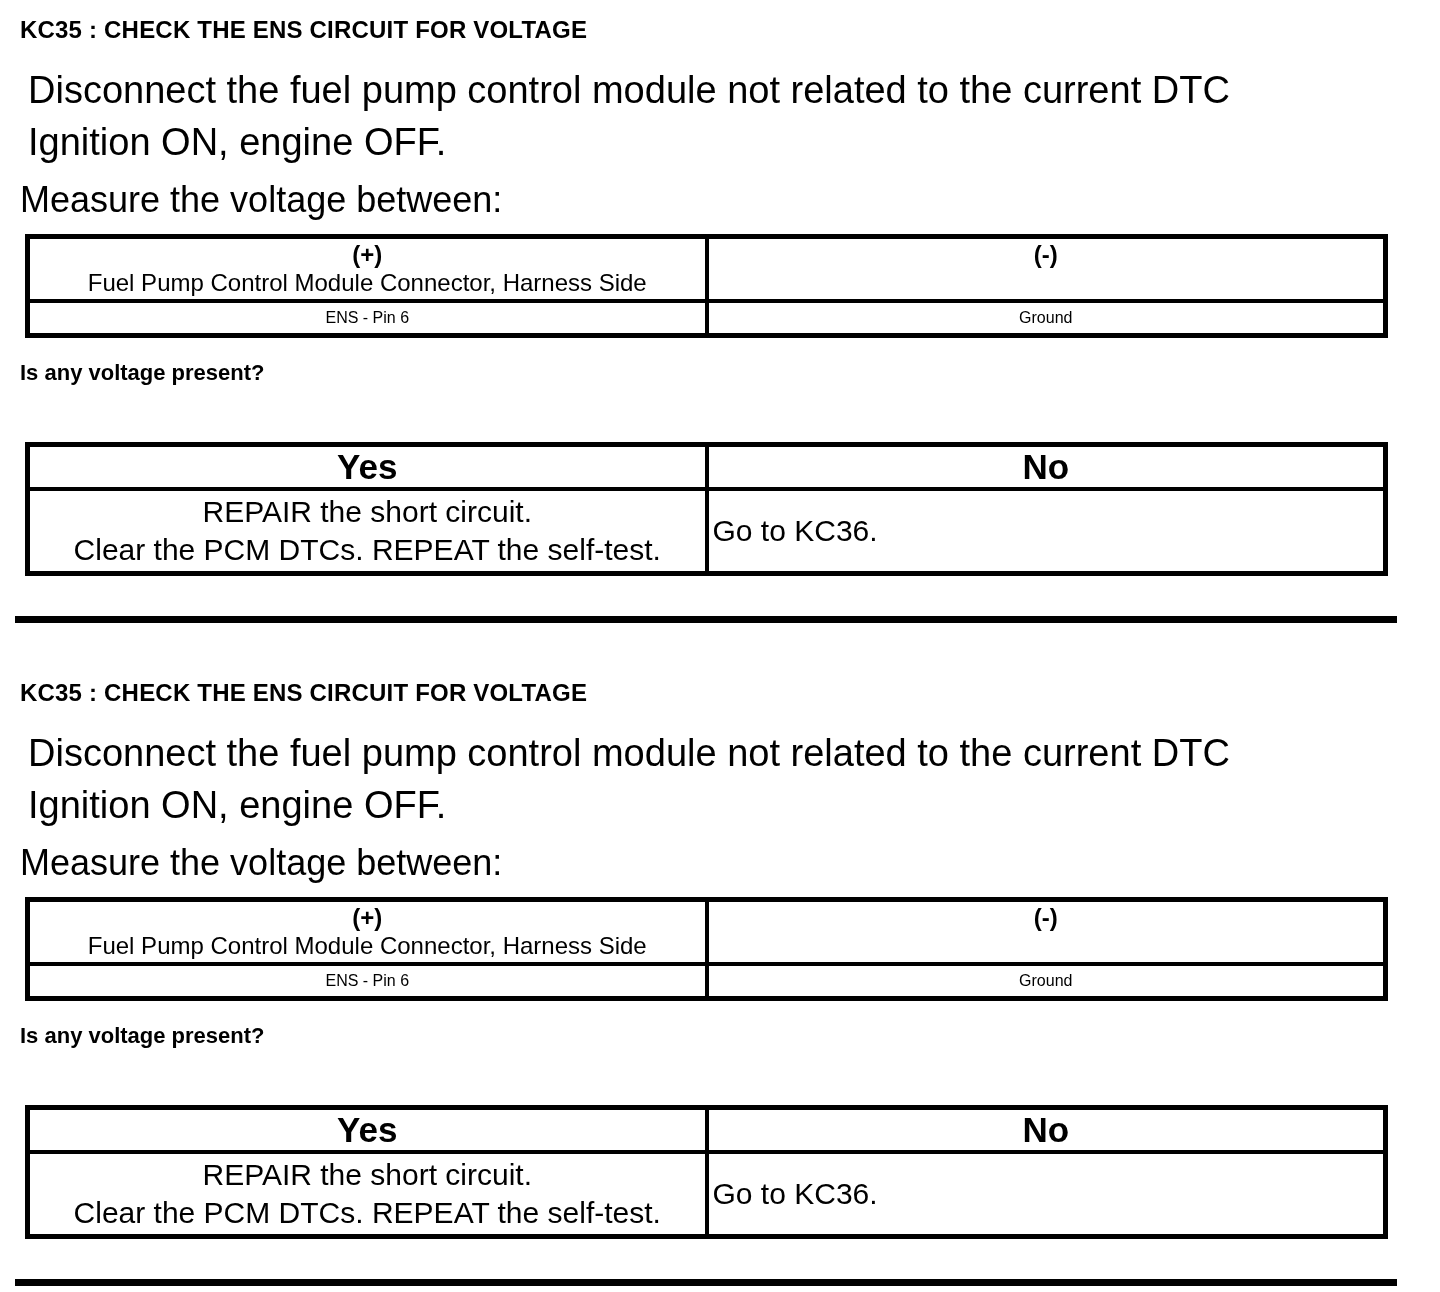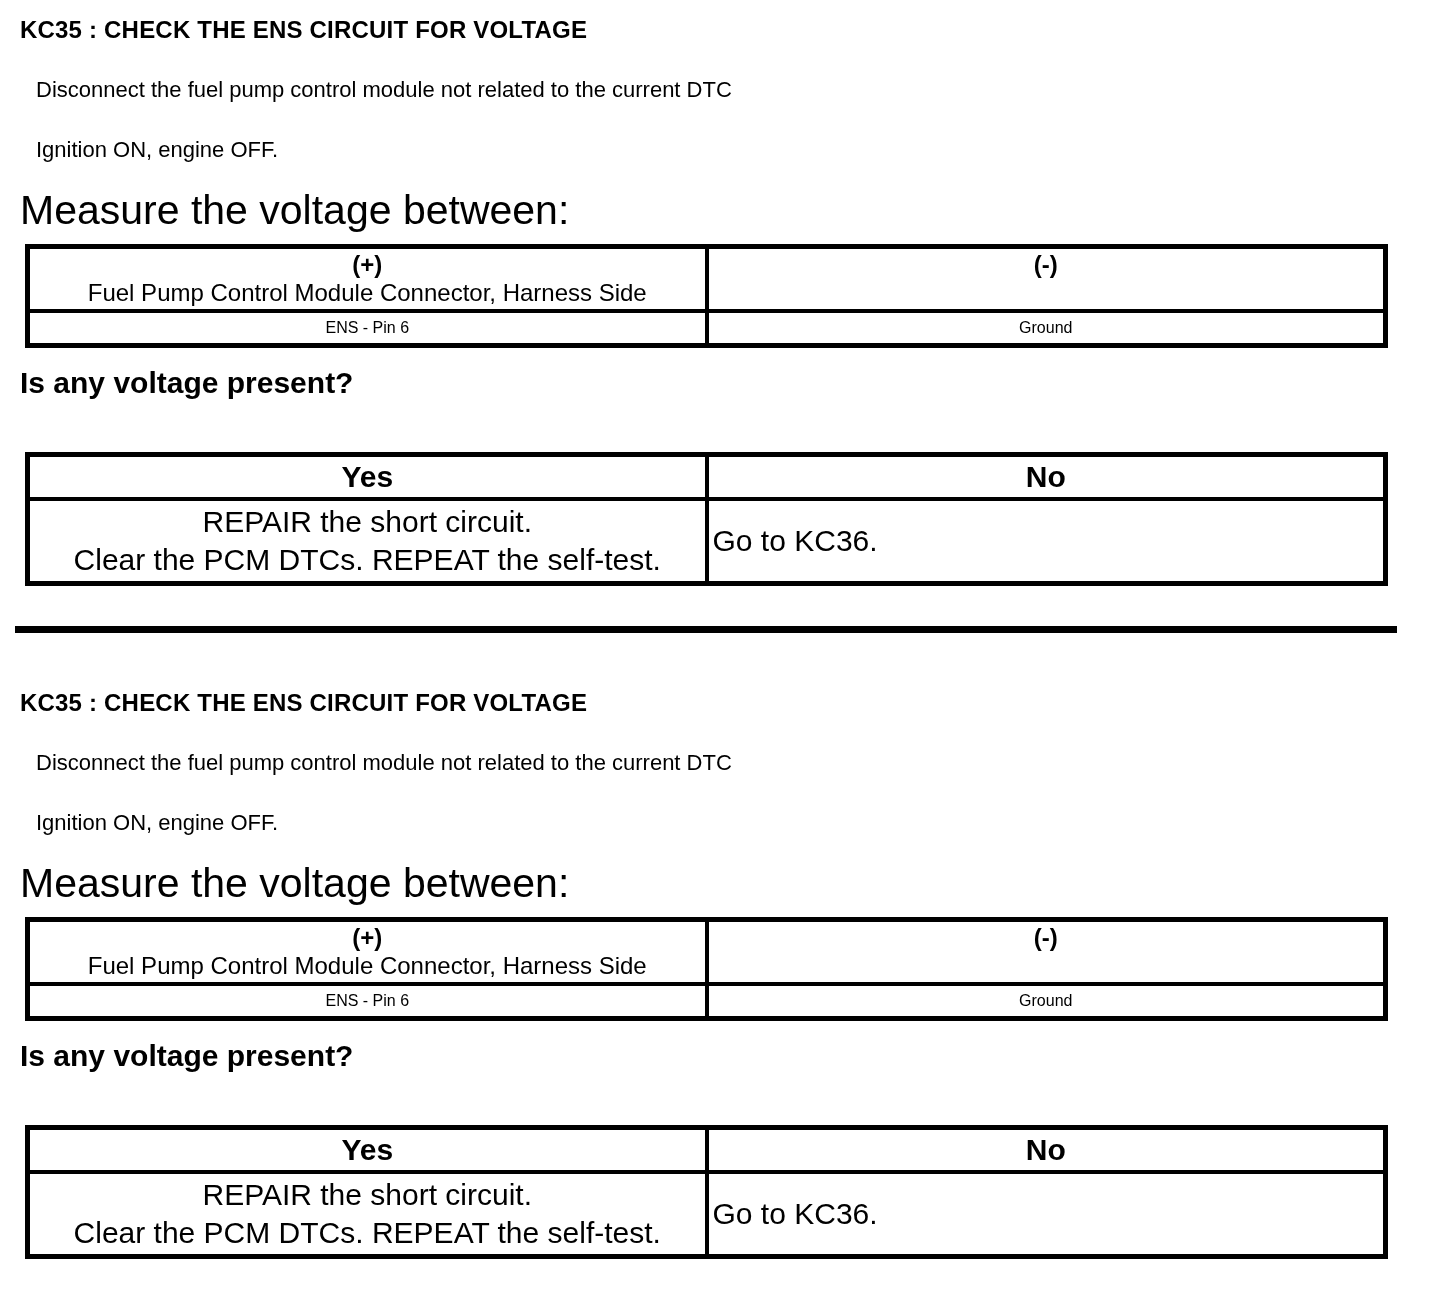--- a/index.html
+++ b/index.html
@@ -15,26 +15,26 @@
   }
   .step-title {
     font-size: 24px;
     font-weight: bold;
     line-height: 28px;
     margin: 14px 0 24px 0;
     letter-spacing: 0.2px;
   }
   .sec-2 .step-title { margin-top: 56px; }
   .instruction {
-    font-size: 22px;
+    font-size: 38px;
     line-height: 44px;
-    margin: 16px;
+    margin: 8px;
   }
   .measure-label {
-    font-size: 41px;
+    font-size: 36px;
     line-height: 44px;
     margin: 14px 0 12px 0;
   }
   table {
     border-collapse: collapse;
     table-layout: fixed;
     width: 1363px;
     margin-left: 5px;
   }
   table, th, td { border: 4px solid #000000; }
@@ -50,29 +50,29 @@
   }
   .probe-symbol { font-weight: bold; }
   .measurement-table td {
     font-size: 16px;
     text-align: center;
     vertical-align: middle;
     padding: 1px 0;
     line-height: 28px;
   }
   .question {
-    font-size: 30px;
+    font-size: 22px;
     font-weight: bold;
     line-height: 34px;
     margin: 18px 0 0 0;
   }
   .decision-table { margin-top: 52px; }
   .decision-table th {
     width: 50%;
-    font-size: 30px;
+    font-size: 35px;
     font-weight: bold;
     text-align: center;
     line-height: 40px;
     padding: 0;
   }
   .decision-table td {
     font-size: 30px;
     line-height: 38px;
     vertical-align: middle;
     padding: 2px 4px;

